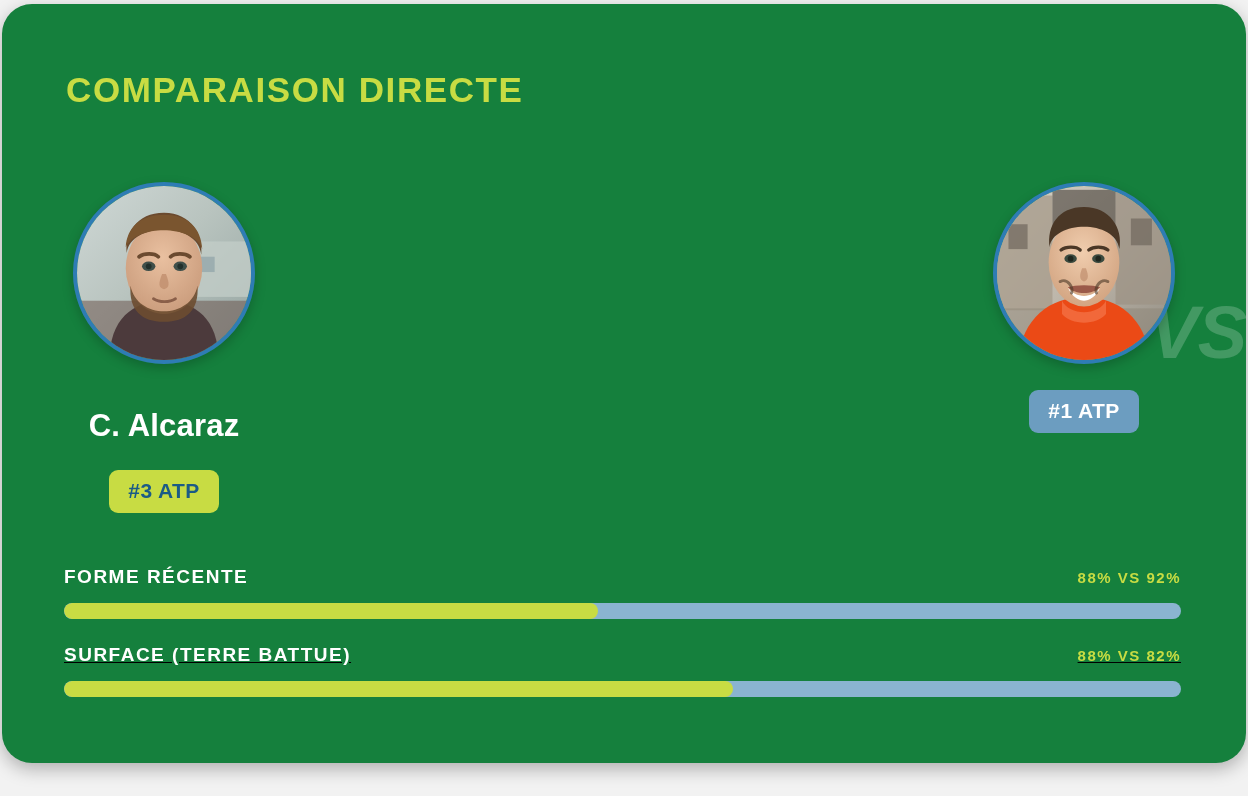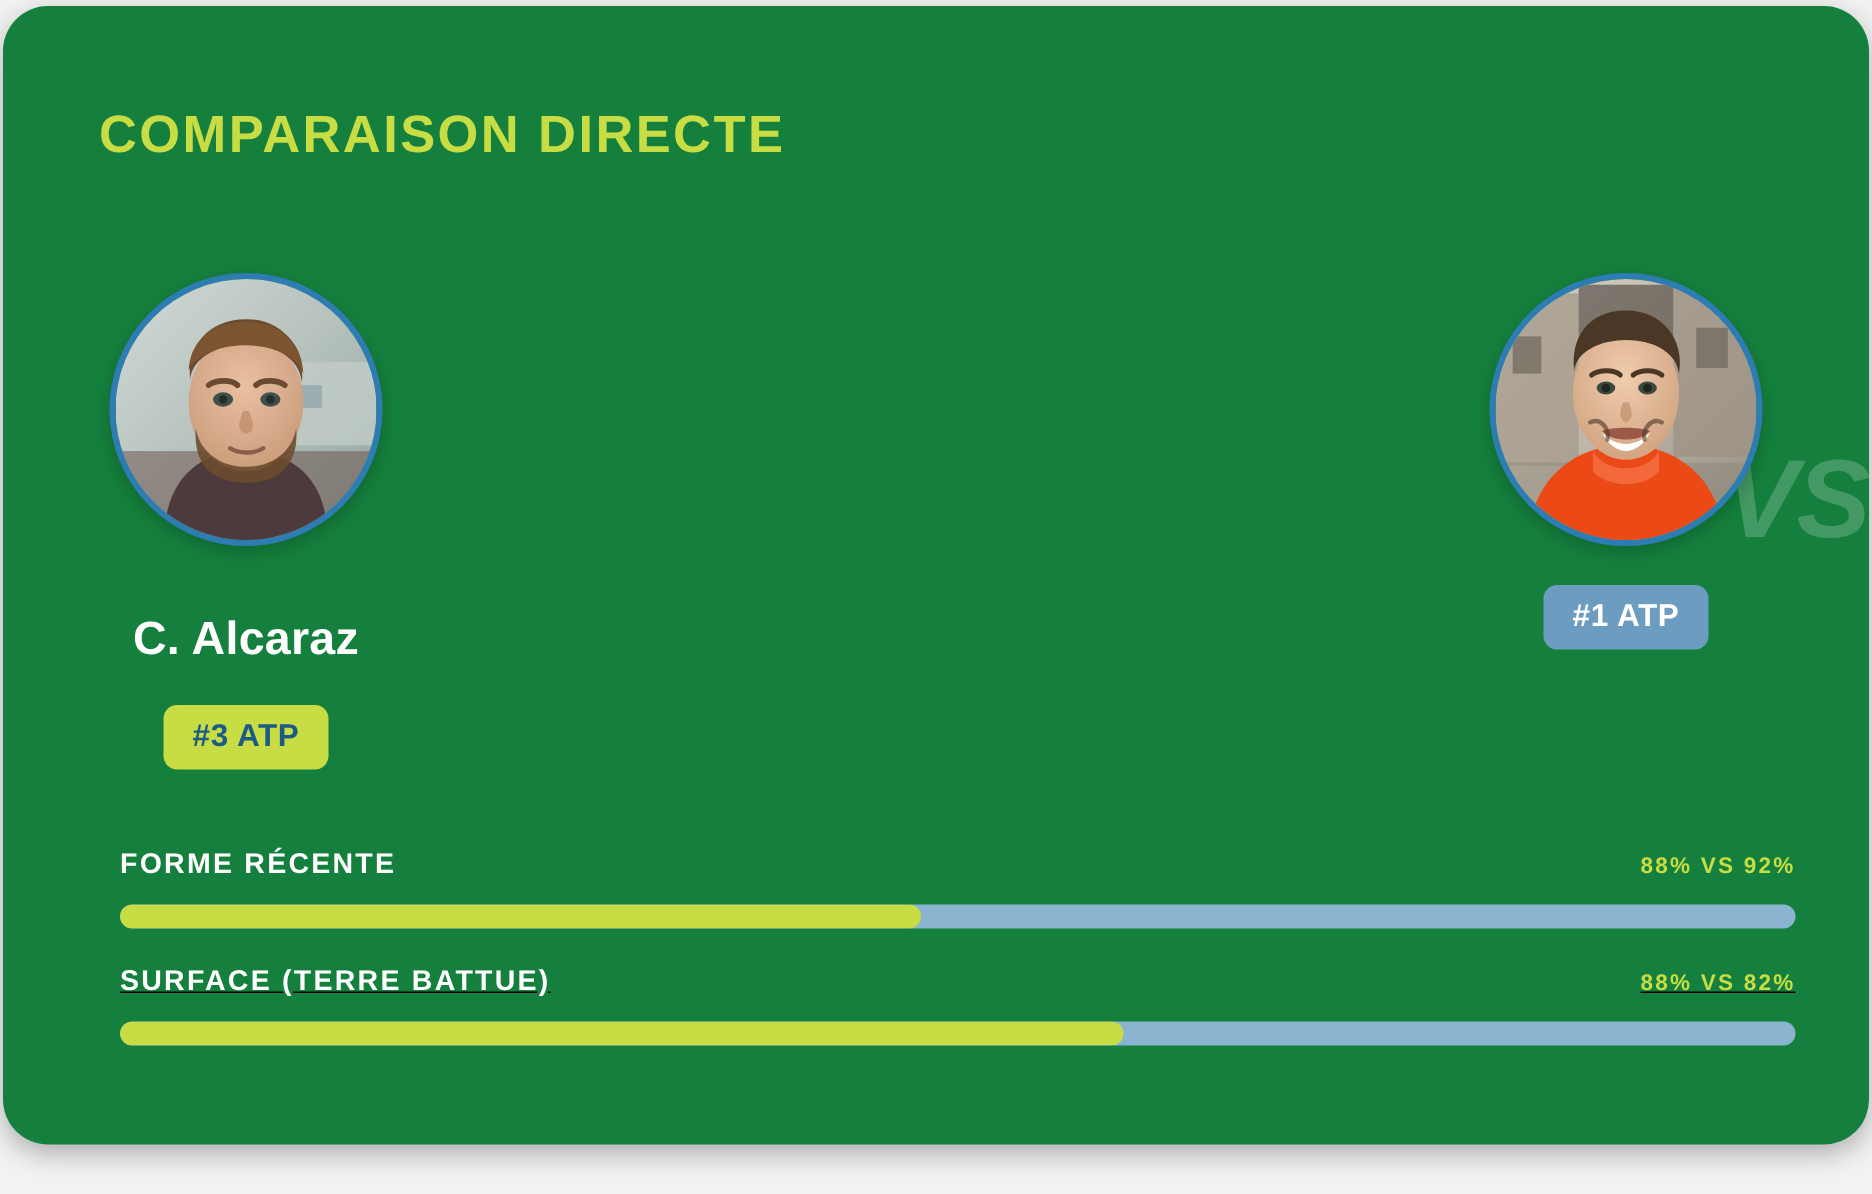--- a/index.html
+++ b/index.html
@@ -107,21 +107,21 @@
     font-weight: bold;
     font-style: italic;
     letter-spacing: -1px;
     color: rgba(255,255,255,0.20);
     pointer-events: none;
   }
 
   
   .stats {
     position: absolute;
-    left: 78px;
+    left: 62px;
     top: 562px;
     width: 1117px;
   }
 
   .stat-row { margin-bottom: 25px; }
   .stat-row:last-child { margin-bottom: 0; text-decoration: underline; }
 
   .stat-head {
     display: flex;
     align-items: baseline;

